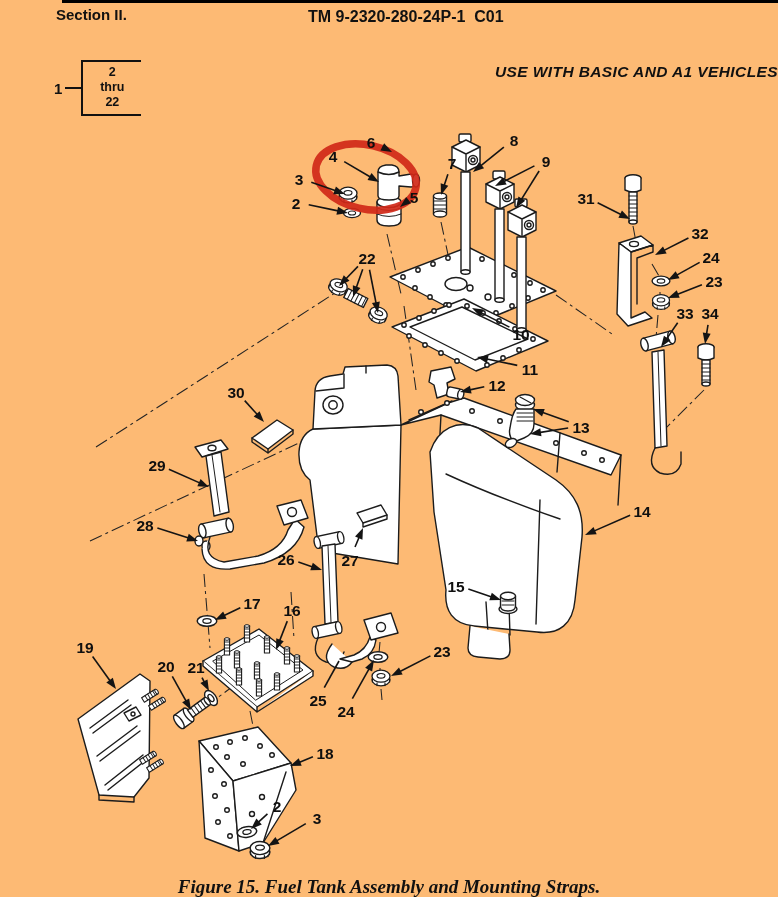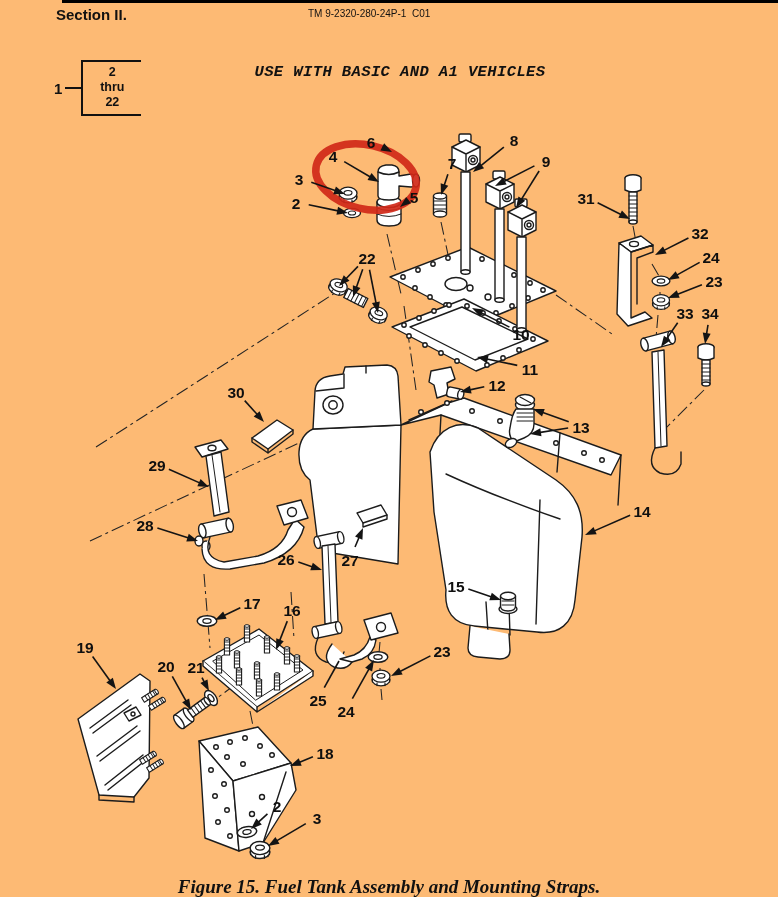--- a/index.html
+++ b/index.html
@@ -1,27 +1,27 @@
 <!DOCTYPE html>
 <html><head>
 <meta charset="utf-8">
 <style>
   html,body{margin:0;padding:0;background:#e8e8e8;}
   .page{position:relative;width:778px;height:897px;background:#fdba74;overflow:hidden;
         font-family:"Liberation Sans",sans-serif;color:#111;}
   .top-rule{position:absolute;left:62px;top:0;width:716px;height:3px;background:#000;}
   .hdr-section{position:absolute;left:56px;top:6px;font-size:15px;font-weight:bold;white-space:pre;}
-  .hdr-tm{position:absolute;left:308px;top:8px;font-size:10px;font-weight:normal;white-space:pre;}
+  .hdr-tm{position:absolute;left:308px;top:8px;font-size:16px;font-weight:bold;white-space:pre;}
   .effectivity{position:absolute;left:54px;top:60px;display:flex;align-items:center;}
   .eff-callout{font-size:15px;font-weight:bold;}
   .eff-tick{width:16px;height:2px;background:#111;margin:0 0 0 3px;}
   .eff-box{width:58px;border-top:2px solid #111;border-left:2px solid #111;border-bottom:2px solid #111;
            padding:3px 0 4px 0;text-align:center;font-size:12.5px;font-weight:bold;line-height:15px;}
-  .usage-note{position:absolute;left:0;top:63px;width:100%;text-align:center;
-              font-family:Liberation Mono, monospace;font-style:italic;font-weight:bold;
+  .usage-note{position:absolute;left:0;top:63px;width:100%;text-align:right;
+              font-family:Liberation Sans, sans-serif;font-style:italic;font-weight:bold;
               font-size:15.5px;letter-spacing:.4px;padding-left:22px;box-sizing:border-box;}
   .fig-caption{position:absolute;left:0;top:876px;width:100%;text-align:center;
                font-family:"Liberation Serif",serif;font-style:italic;font-weight:bold;font-size:19px;}
   svg.diagram{position:absolute;left:0;top:0;}
   .leader{stroke:#141414;stroke-width:1.6;fill:none;}
   .arrowhead{fill:#141414;stroke:none;}
   .callout-num{font-family:"Liberation Sans",sans-serif;font-weight:700;font-size:15.5px;
                fill:#0f0f0f;text-anchor:middle;dominant-baseline:central;}
 </style>
 </head>

